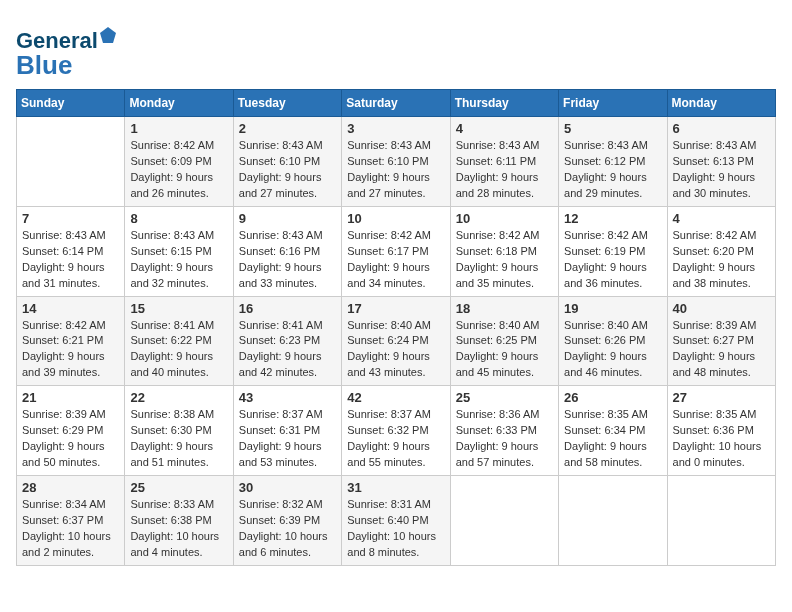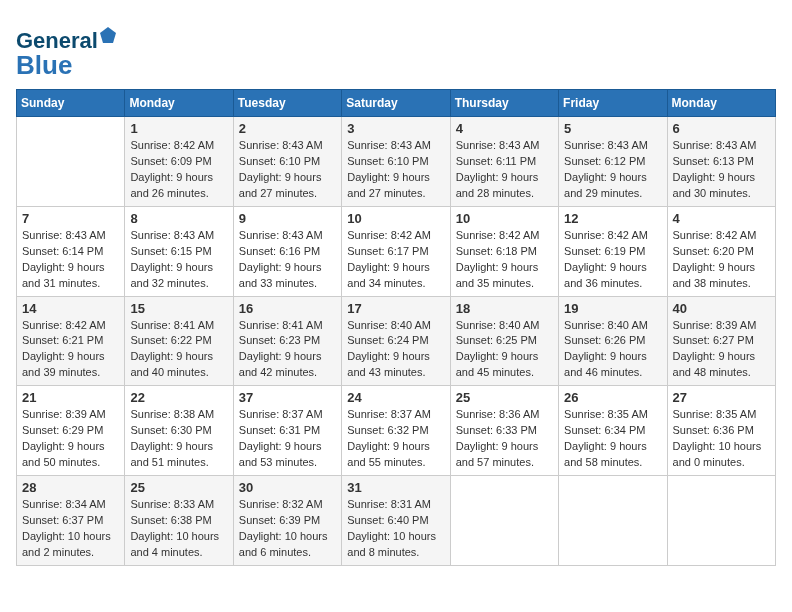--- a/index.html
+++ b/index.html
@@ -194,25 +194,25 @@
       <tr>
         <td>
           <span class="day-number">21</span>
           <div class="day-info">Sunrise: 8:39 AM<br>Sunset: 6:29 PM<br>Daylight: 9 hours and 50 minutes.</div>
         </td>
         <td>
           <span class="day-number">22</span>
           <div class="day-info">Sunrise: 8:38 AM<br>Sunset: 6:30 PM<br>Daylight: 9 hours and 51 minutes.</div>
         </td>
         <td>
-          <span class="day-number">37</span>
+          <span class="day-number">43</span>
           <div class="day-info">Sunrise: 8:37 AM<br>Sunset: 6:31 PM<br>Daylight: 9 hours and 53 minutes.</div>
         </td>
         <td>
-          <span class="day-number">24</span>
+          <span class="day-number">42</span>
           <div class="day-info">Sunrise: 8:37 AM<br>Sunset: 6:32 PM<br>Daylight: 9 hours and 55 minutes.</div>
         </td>
         <td>
           <span class="day-number">25</span>
           <div class="day-info">Sunrise: 8:36 AM<br>Sunset: 6:33 PM<br>Daylight: 9 hours and 57 minutes.</div>
         </td>
         <td>
           <span class="day-number">26</span>
           <div class="day-info">Sunrise: 8:35 AM<br>Sunset: 6:34 PM<br>Daylight: 9 hours and 58 minutes.</div>
         </td>

